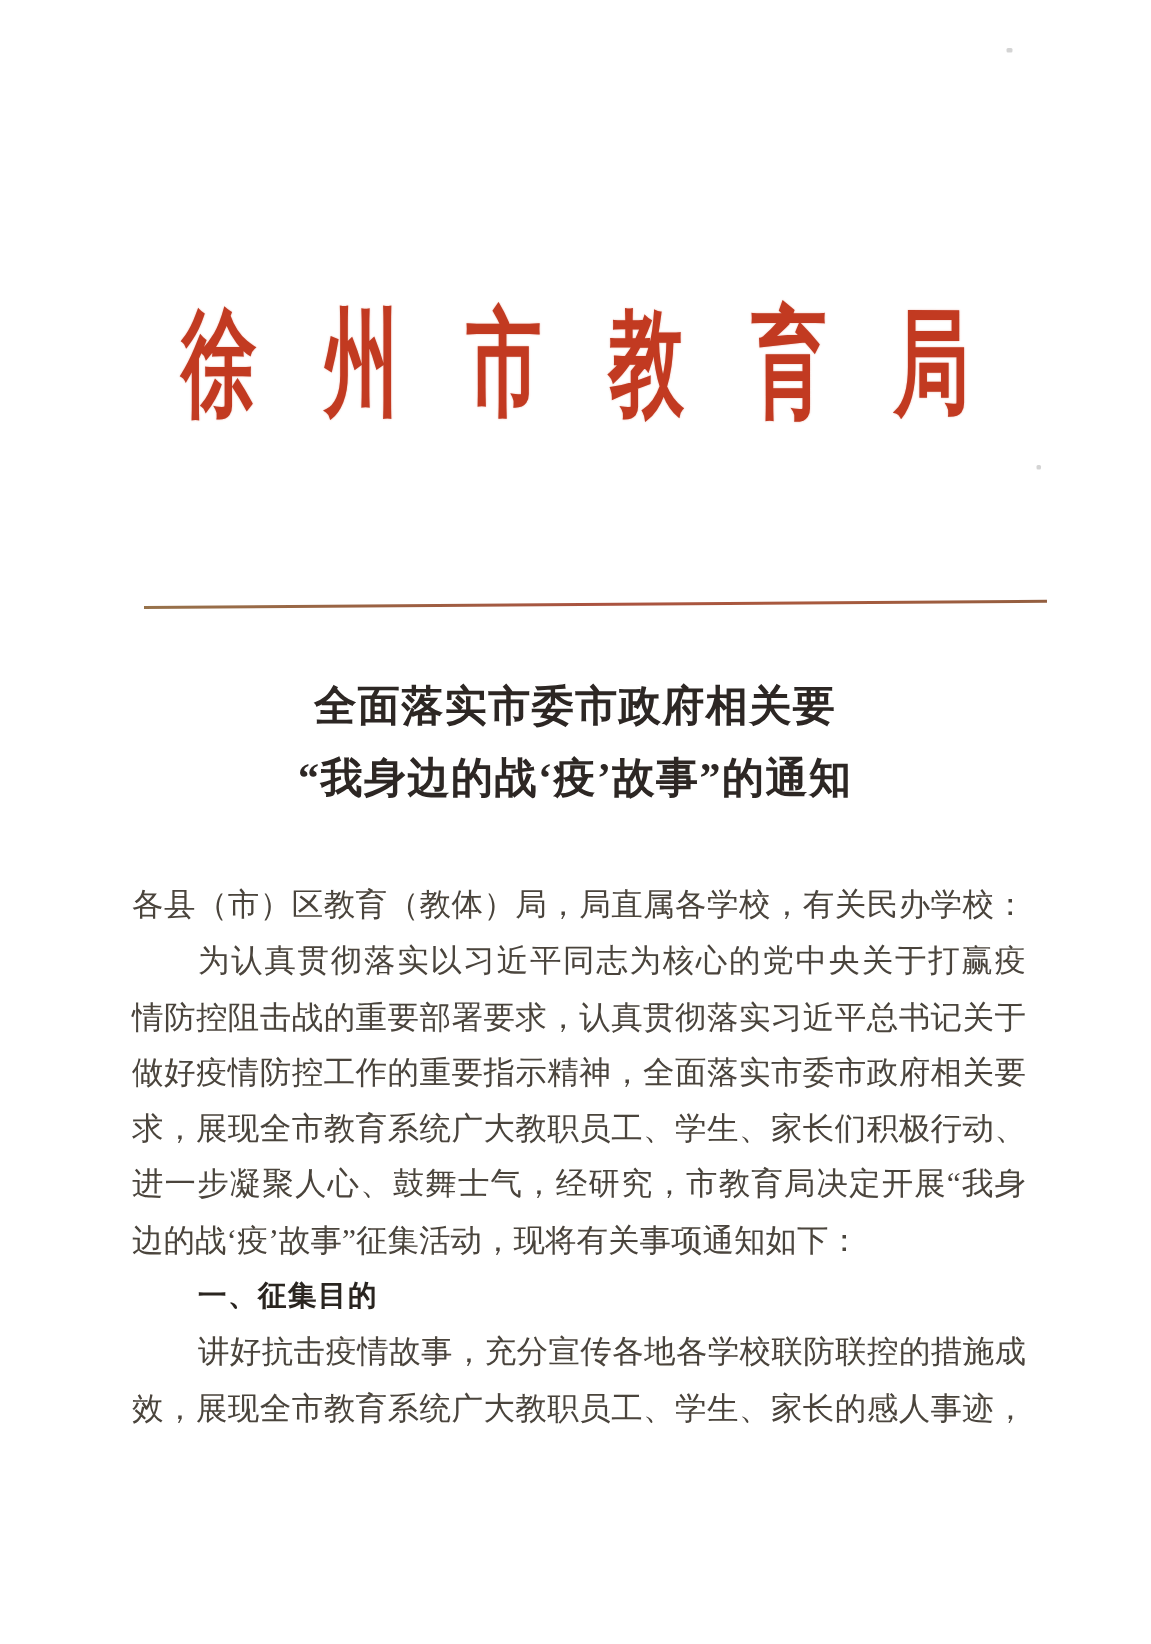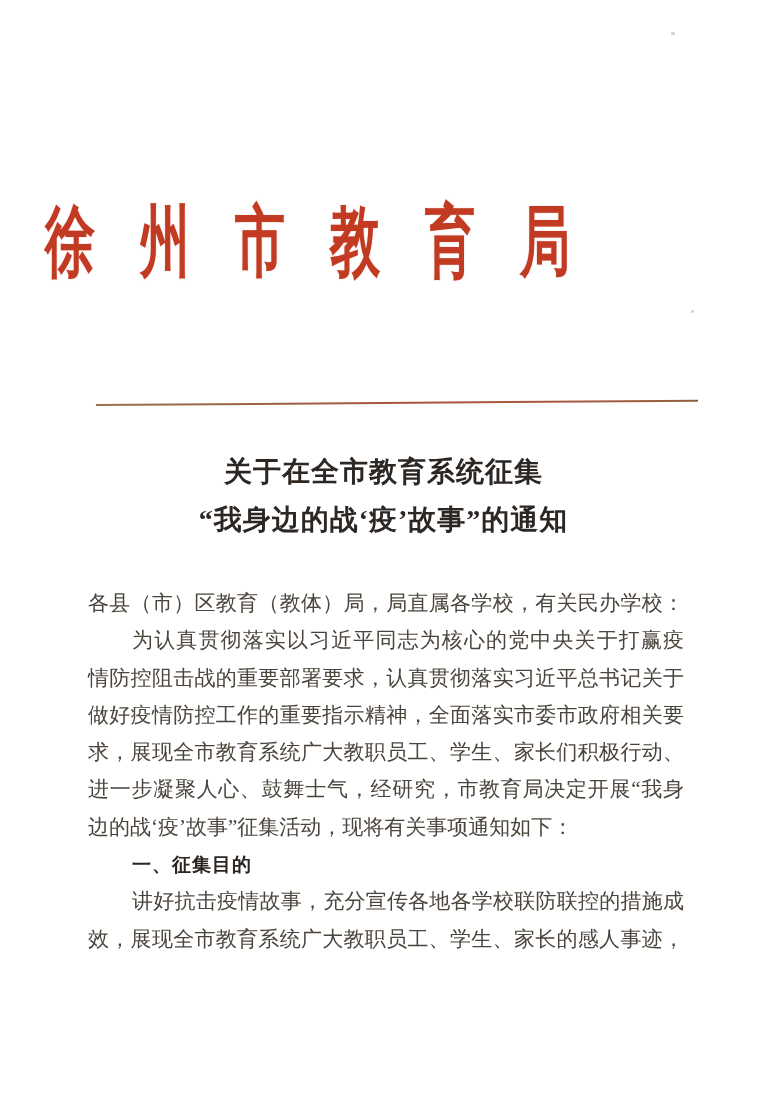--- a/index.html
+++ b/index.html
@@ -17,21 +17,21 @@
   }
 
   
   .agency-header {
     position: absolute;
     top: 202px;
     left: 0;
     width: 767px;
     height: 80px;
     line-height: 80px;
-    text-align: left;
+    text-align: center;
     white-space: nowrap;
   }
   .agency-name {
     display: inline-block;
     font-size: 50px;
     font-weight: bold;
     color: #c23a21;
     letter-spacing: 45px;
     padding-left: 45px;
     transform: scaleY(1.55);
@@ -112,21 +112,21 @@
 
 <div class="page">
 
   <div class="agency-header">
     <span class="agency-name">徐州市教育局</span>
   </div>
 
   <div class="red-rule"></div>
 
   <div class="notice-title">
-    <div>关于在全市教育系统征集</div>
+    <div>全面落实市委市政府相关要</div>
     <div>“我身边的战‘疫’故事”的通知</div>
   </div>
 
   <div class="notice-body">
     <div class="ln jf">各县（市）区教育（教体）局，局直属各学校，有关民办学校：</div>
     <div class="ln ind jf">为认真贯彻落实以习近平同志为核心的党中央关于打赢疫</div>
     <div class="ln jf">情防控阻击战的重要部署要求，认真贯彻落实习近平总书记关于</div>
     <div class="ln jf">做好疫情防控工作的重要指示精神，全面落实市委市政府相关要</div>
     <div class="ln jf">求，展现全市教育系统广大教职员工、学生、家长们积极行动、</div>
     <div class="ln jf">进一步凝聚人心、鼓舞士气，经研究，市教育局决定开展“我身</div>

